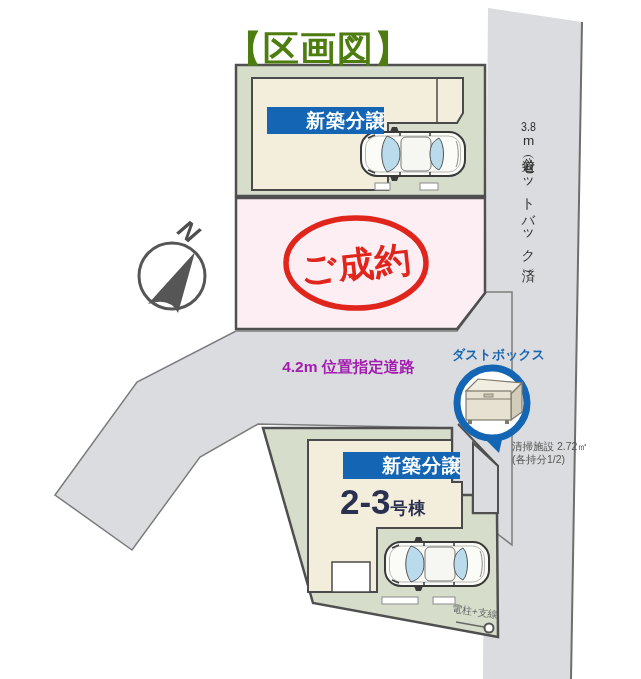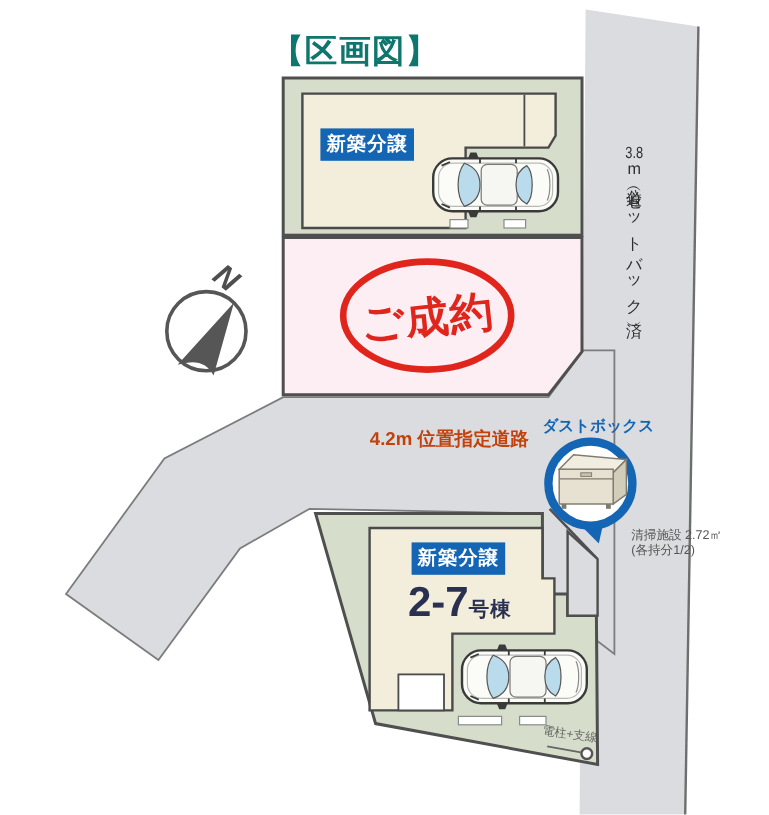--- a/index.html
+++ b/index.html
@@ -3,43 +3,43 @@
 <meta charset="utf-8">
 <style>
   html,body{margin:0;padding:0;background:#fff;}
   .stage{
     position:relative;width:641px;height:679px;background:#ffffff;overflow:hidden;
     font-family:"Liberation Sans",sans-serif;
   }
   .stage svg{position:absolute;left:0;top:0;}
   .abs{position:absolute;}
   .page-title{
-    left:226px;top:25px;font-size:27px;font-weight:800;color:#0f766e;letter-spacing:1px;white-space:nowrap;
+    left:226px;top:25px;font-size:36px;font-weight:800;color:#4d7c0f;letter-spacing:1px;white-space:nowrap;
   }
   .badge{
-    background:var(--badge-blue);color:#ffffff;font-size:16px;font-weight:700;
-    width:78px;height:27px;line-height:27px;text-align:center;letter-spacing:1px;white-space:nowrap;
+    background:var(--badge-blue);color:#ffffff;font-size:19px;font-weight:700;
+    width:78px;height:27px;line-height:27px;text-align:center;letter-spacing:1px;white-space:nowrap;padding-left:39px;
   }
   .lotnum{color:var(--text-navy);font-weight:800;font-size:35px;line-height:35px;white-space:nowrap;letter-spacing:0px;}
   .lotnum .suffix{font-size:17px;font-weight:800;letter-spacing:1px;}
   .stamp-text{
     width:142px;text-align:center;font-size:36px;font-weight:800;color:var(--stamp-red);
     transform:rotate(-6deg);letter-spacing:1px;white-space:nowrap;
   }
   .road-label-v{
     left:520px;top:120px;height:230px;writing-mode:vertical-rl;text-orientation:mixed;
     font-size:13.5px;color:#2f2f2f;letter-spacing:2px;line-height:16px;
   }
   .tcy{text-combine-upright:all;}
   .road-label-h{
-    left:282px;top:357px;width:185px;text-align:center;font-size:15.5px;font-weight:600;
-    color:#c2410c;line-height:20px;white-space:nowrap;
+    left:256px;top:357px;width:185px;text-align:center;font-size:15.5px;font-weight:600;
+    color:#a21caf;line-height:20px;white-space:nowrap;
   }
   .dustbox-label{left:452px;top:346px;font-size:13px;font-weight:700;color:var(--badge-blue);white-space:nowrap;font-family:Liberation Mono, monospace;}
-  .facility-note{left:526px;top:440px;font-size:10.5px;color:#555555;line-height:13px;white-space:nowrap;}
+  .facility-note{left:512px;top:440px;font-size:10.5px;color:#555555;line-height:13px;white-space:nowrap;}
   .pole-label{left:452px;top:605px;font-size:10px;color:#666666;transform:rotate(8deg);white-space:nowrap;}
   .north-label{left:179px;top:216px;font-size:26px;font-style:italic;font-weight:800;color:#4e4e4e;transform:rotate(38deg);}
 </style>
 </head>
 <body>
 
 <div class="stage">
 
   <svg width="641" height="679" viewBox="0 0 641 679">
     <defs>
@@ -117,21 +117,21 @@
 
   <div class="abs road-label-h">
     <div>4.2m 位置指定道路</div>
   </div>
 
   <div class="abs badge" style="left:267px;top:107px;">新築分譲</div>
 
   <div class="abs stamp-text" style="left:285px;top:241px;">ご成約</div>
 
   <div class="abs badge" style="left:343px;top:452px;">新築分譲</div>
-  <div class="abs lotnum" style="left:340px;top:484px;"><span>2-7</span><span class="suffix">号棟</span></div>
+  <div class="abs lotnum" style="left:340px;top:484px;"><span>2-3</span><span class="suffix">号棟</span></div>
 
   <div class="abs dustbox-label">ダストボックス</div>
 
   <div class="abs facility-note">
     <div>清掃施設 2.72㎡</div>
     <div>(各持分1/2)</div>
   </div>
 
   <div class="abs pole-label">電柱+支線</div>
 

